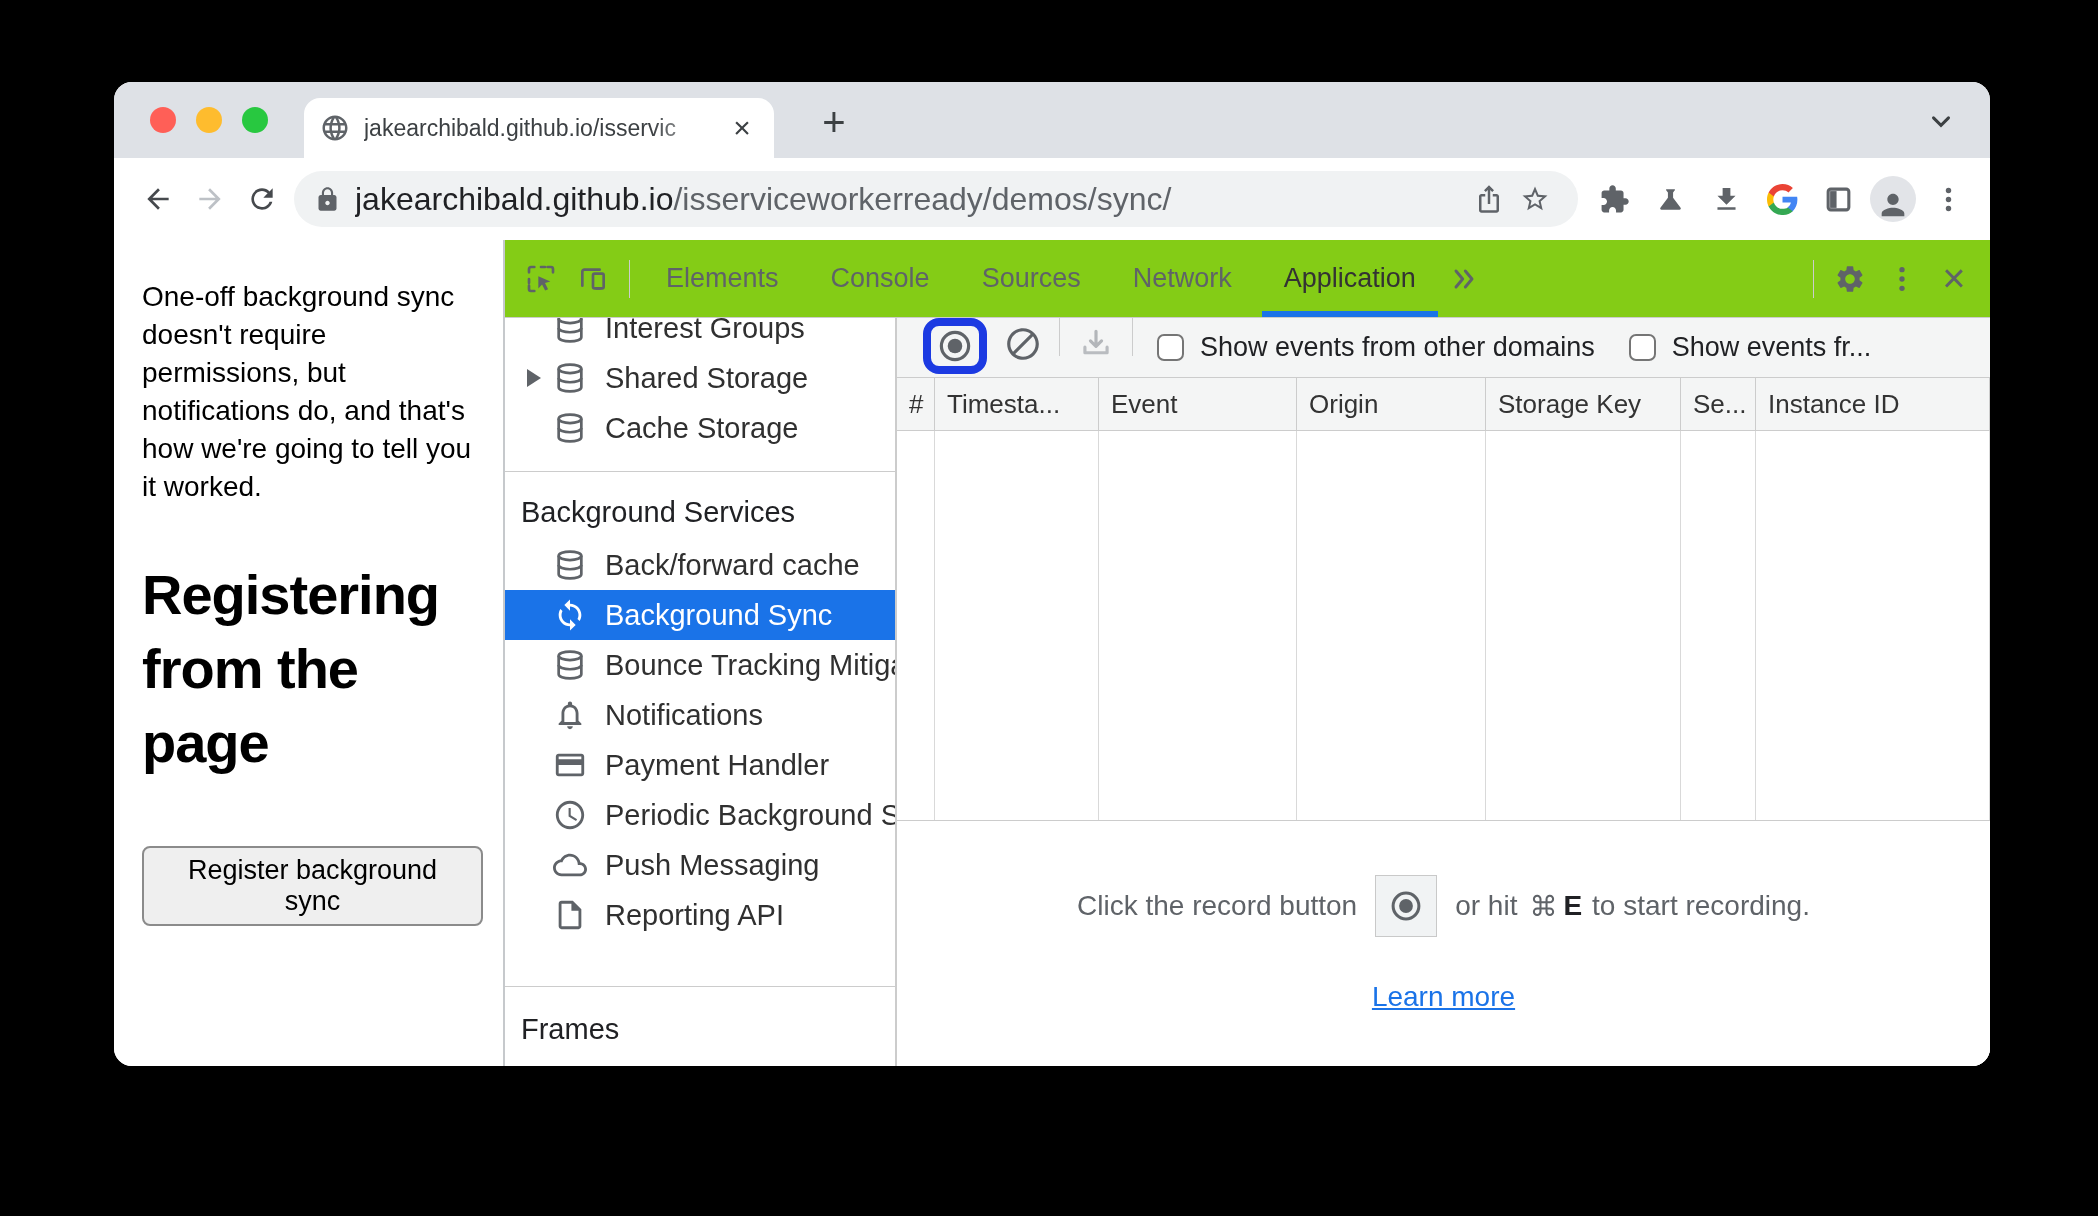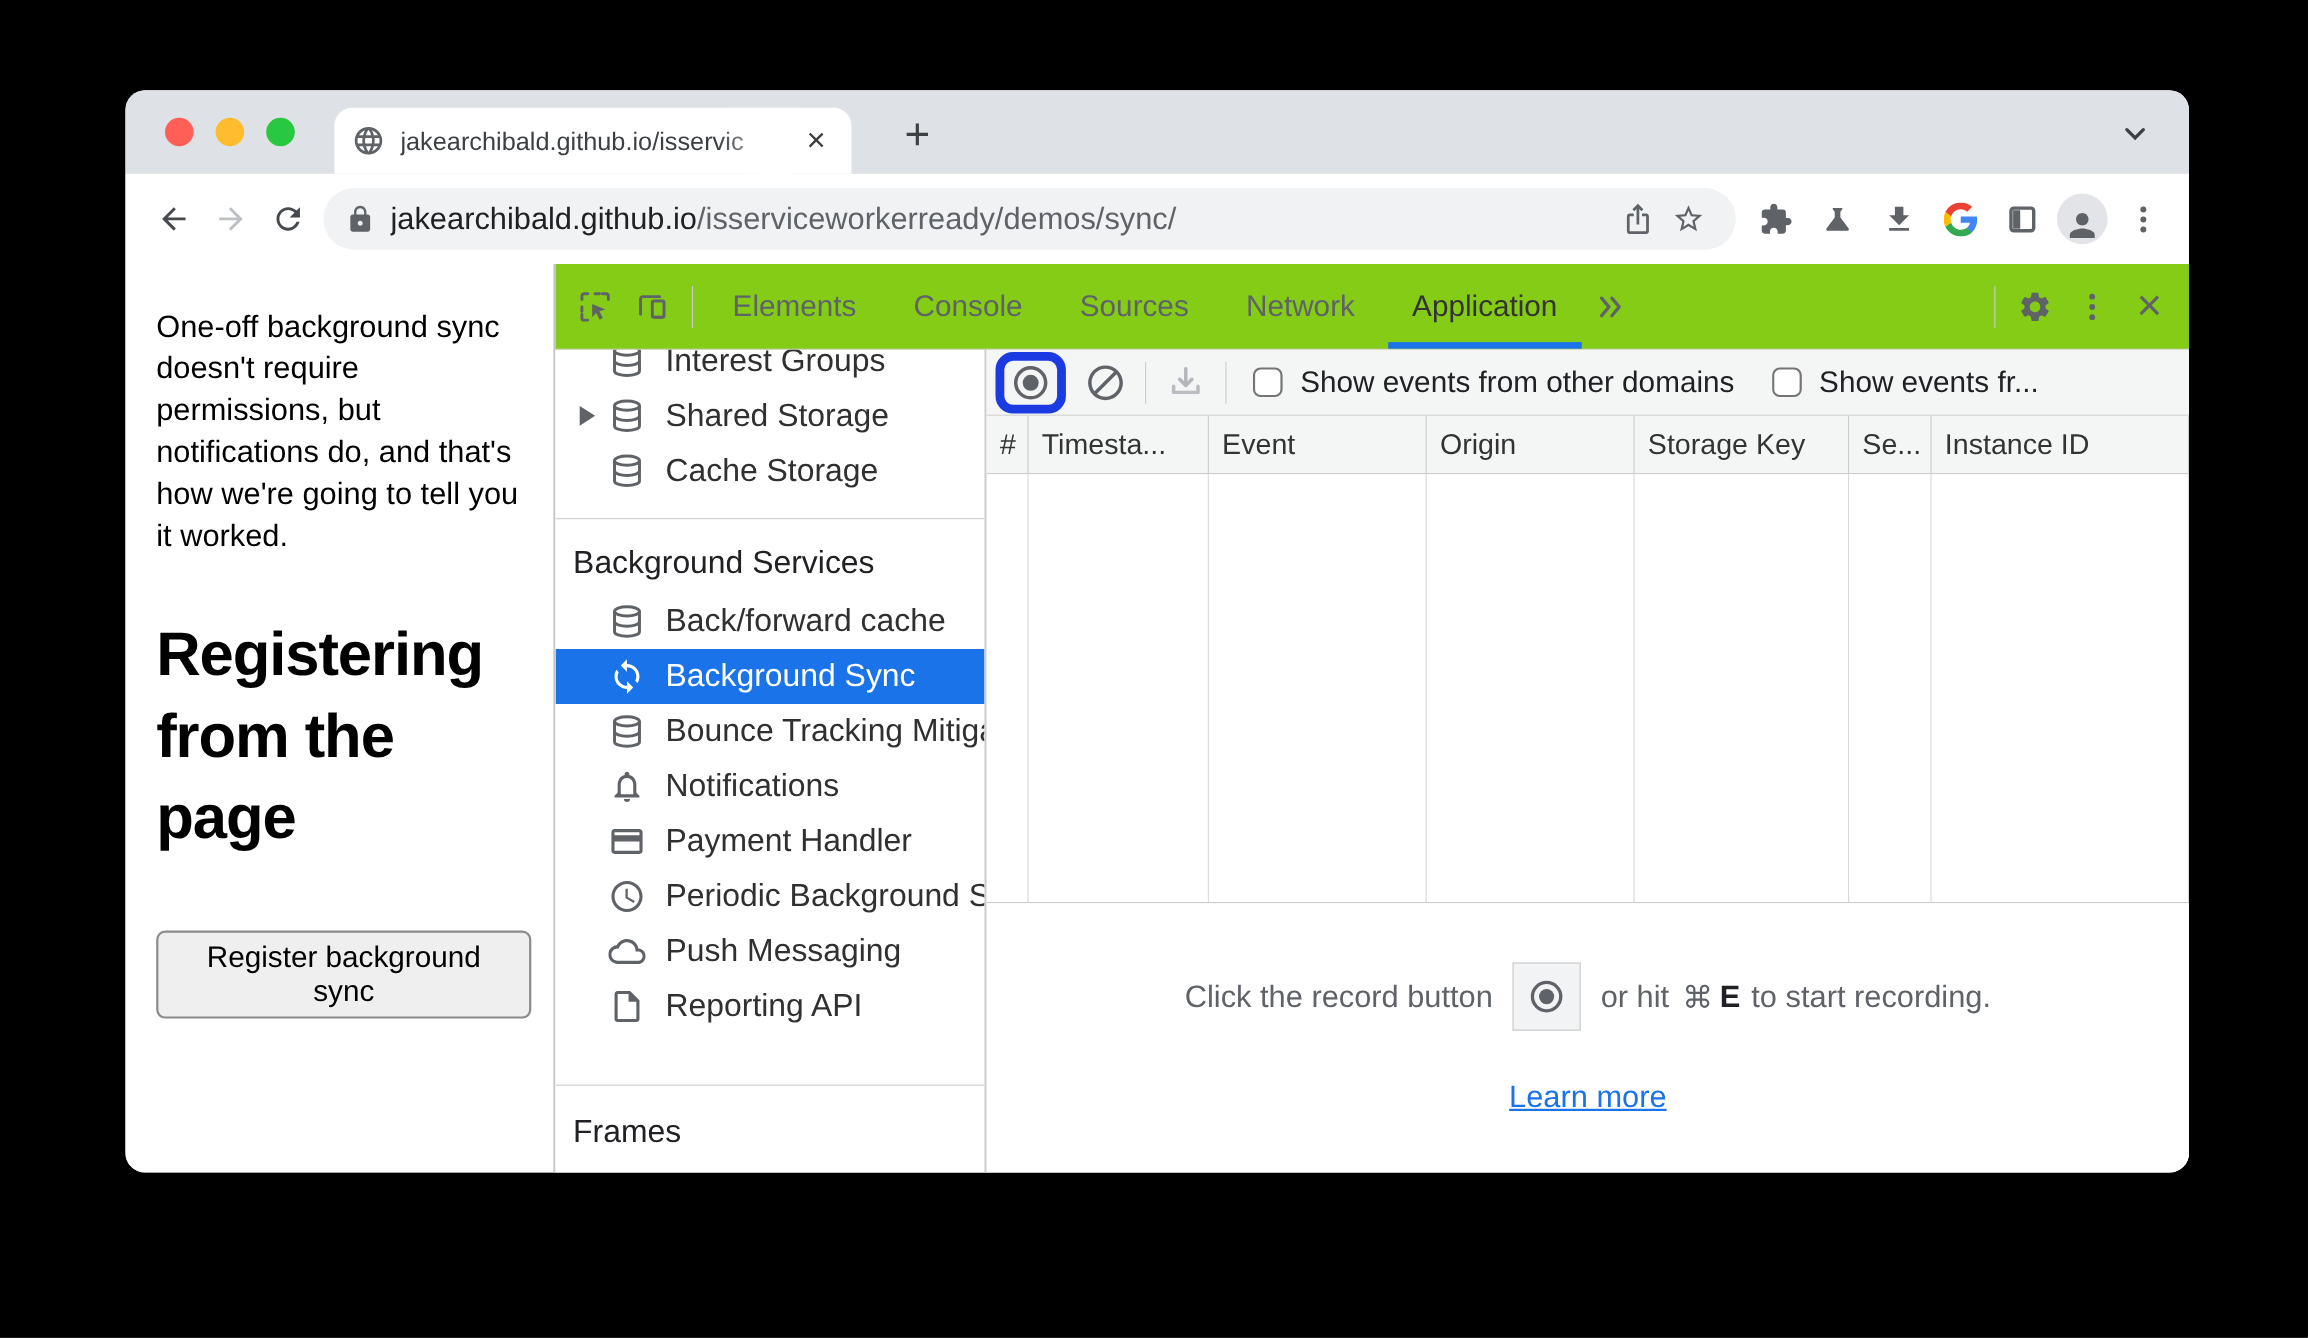--- a/index.html
+++ b/index.html
@@ -31,21 +31,21 @@
 
   
   .navbar { height:82px; background:#fff; flex:none; display:flex; align-items:center; padding:0 18px; }
   .nav-btn { width:52px; height:52px; flex:none; display:flex; align-items:center; justify-content:center;
              color:#46494d; }
   .nav-btn svg { width:32px; height:32px; }
   .nav-btn.disabled { color:#bdc1c6; }
   .urlbar { flex:1; height:56px; margin:0 12px 0 6px; background:#f0f2f3; border-radius:28px;
             display:flex; align-items:center; padding:0 20px; min-width:0; }
   .lock { width:27px; height:27px; flex:none; color:#5f6368; }
-  .url { margin-left:14px; font-size:28px; white-space:nowrap; overflow:hidden; flex:1; }
+  .url { margin-left:14px; font-size:32px; white-space:nowrap; overflow:hidden; flex:1; }
   .url .domain { color:#202124; }
   .url .path { color:#5f6368; }
   .pill-icon { width:46px; height:46px; flex:none; display:flex; align-items:center; justify-content:center; color:#5f6368; }
   .pill-icon svg { width:30px; height:30px; }
   .actions { display:flex; align-items:center; gap:8px; flex:none; }
   .act { width:48px; height:48px; display:flex; align-items:center; justify-content:center; color:#5f6368; }
   .act svg { width:31px; height:31px; }
   .avatar { width:46px; height:46px; border-radius:50%; background:#e2e4e8; display:flex;
             align-items:flex-end; justify-content:center; overflow:hidden; color:#5f6368; }
   .avatar svg { width:34px; height:34px; }
@@ -93,21 +93,21 @@
   .sb-ico { width:34px; height:34px; flex:none; margin-right:18px; color:#5f6368; }
   .sb-ico svg { width:34px; height:34px; }
   .sb-row.selected { background:#1a73e8; color:#fff; }
   .sb-row.selected .sb-ico { color:#fff; }
   .sb-divider { height:1px; background:#ccc; }
   .sb-header { height:56px; display:flex; align-items:center; padding-left:16px; color:#202124; }
 
   
   .dt-panel { flex:1; min-width:0; display:flex; flex-direction:column; background:#fff; }
   .dt-toolbar { height:60px; flex:none; background:#f4f5f5; border-bottom:1px solid #ccc;
-                display:flex; align-items:center; padding:0 6px; }
+                display:flex; padding:0 24px; }
   .rec-high { width:64px; height:56px; border:8px solid #1c3ae2; border-radius:16px; margin-left:2px;
               display:flex; align-items:center; justify-content:center; background:#f4f5f5; flex:none; }
   .tool-btn { width:52px; height:52px; display:flex; align-items:center; justify-content:center; color:#5f6368; flex:none; }
   .tool-btn svg, .rec-high svg { width:38px; height:38px; }
   .tool-btn.disabled { color:#b3b6ba; }
   .check-group { display:flex; align-items:center; margin-left:14px; white-space:nowrap; overflow:hidden; }
   .checkbox { width:27px; height:27px; border:2.5px solid #757575; border-radius:7px; background:#fff; flex:none; }
   .check-label { margin-left:16px; font-size:27px; color:#202124; }
   .check-group + .check-group { margin-left:34px; }
 

